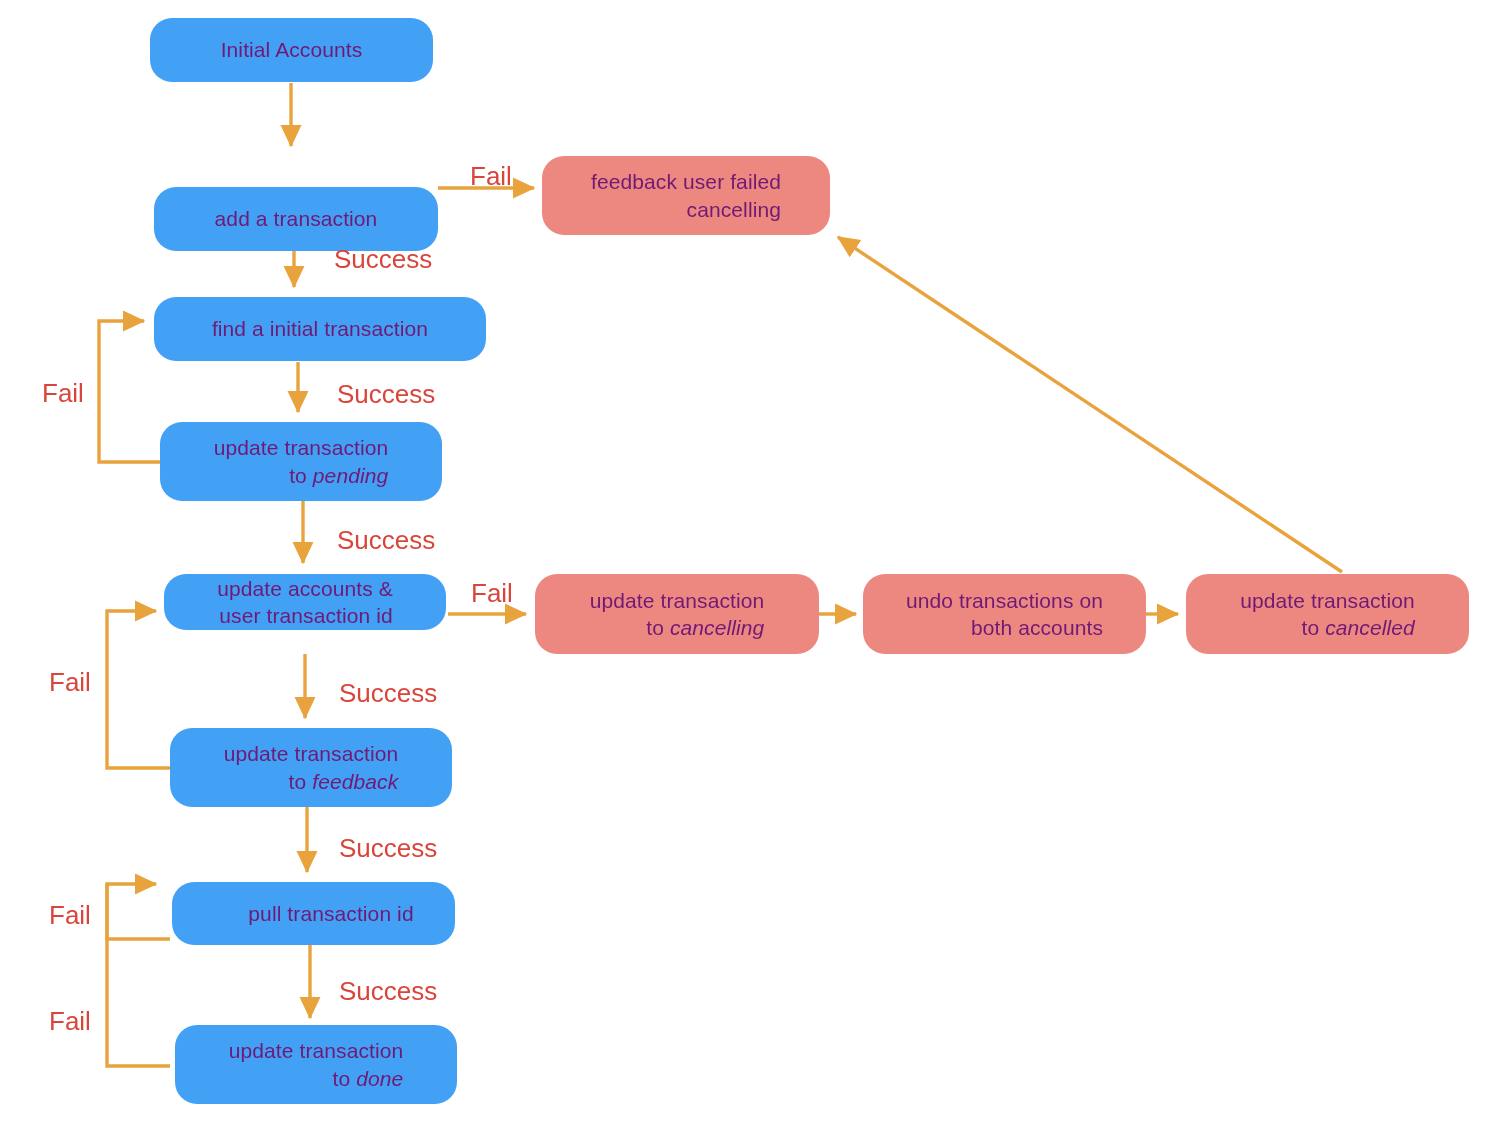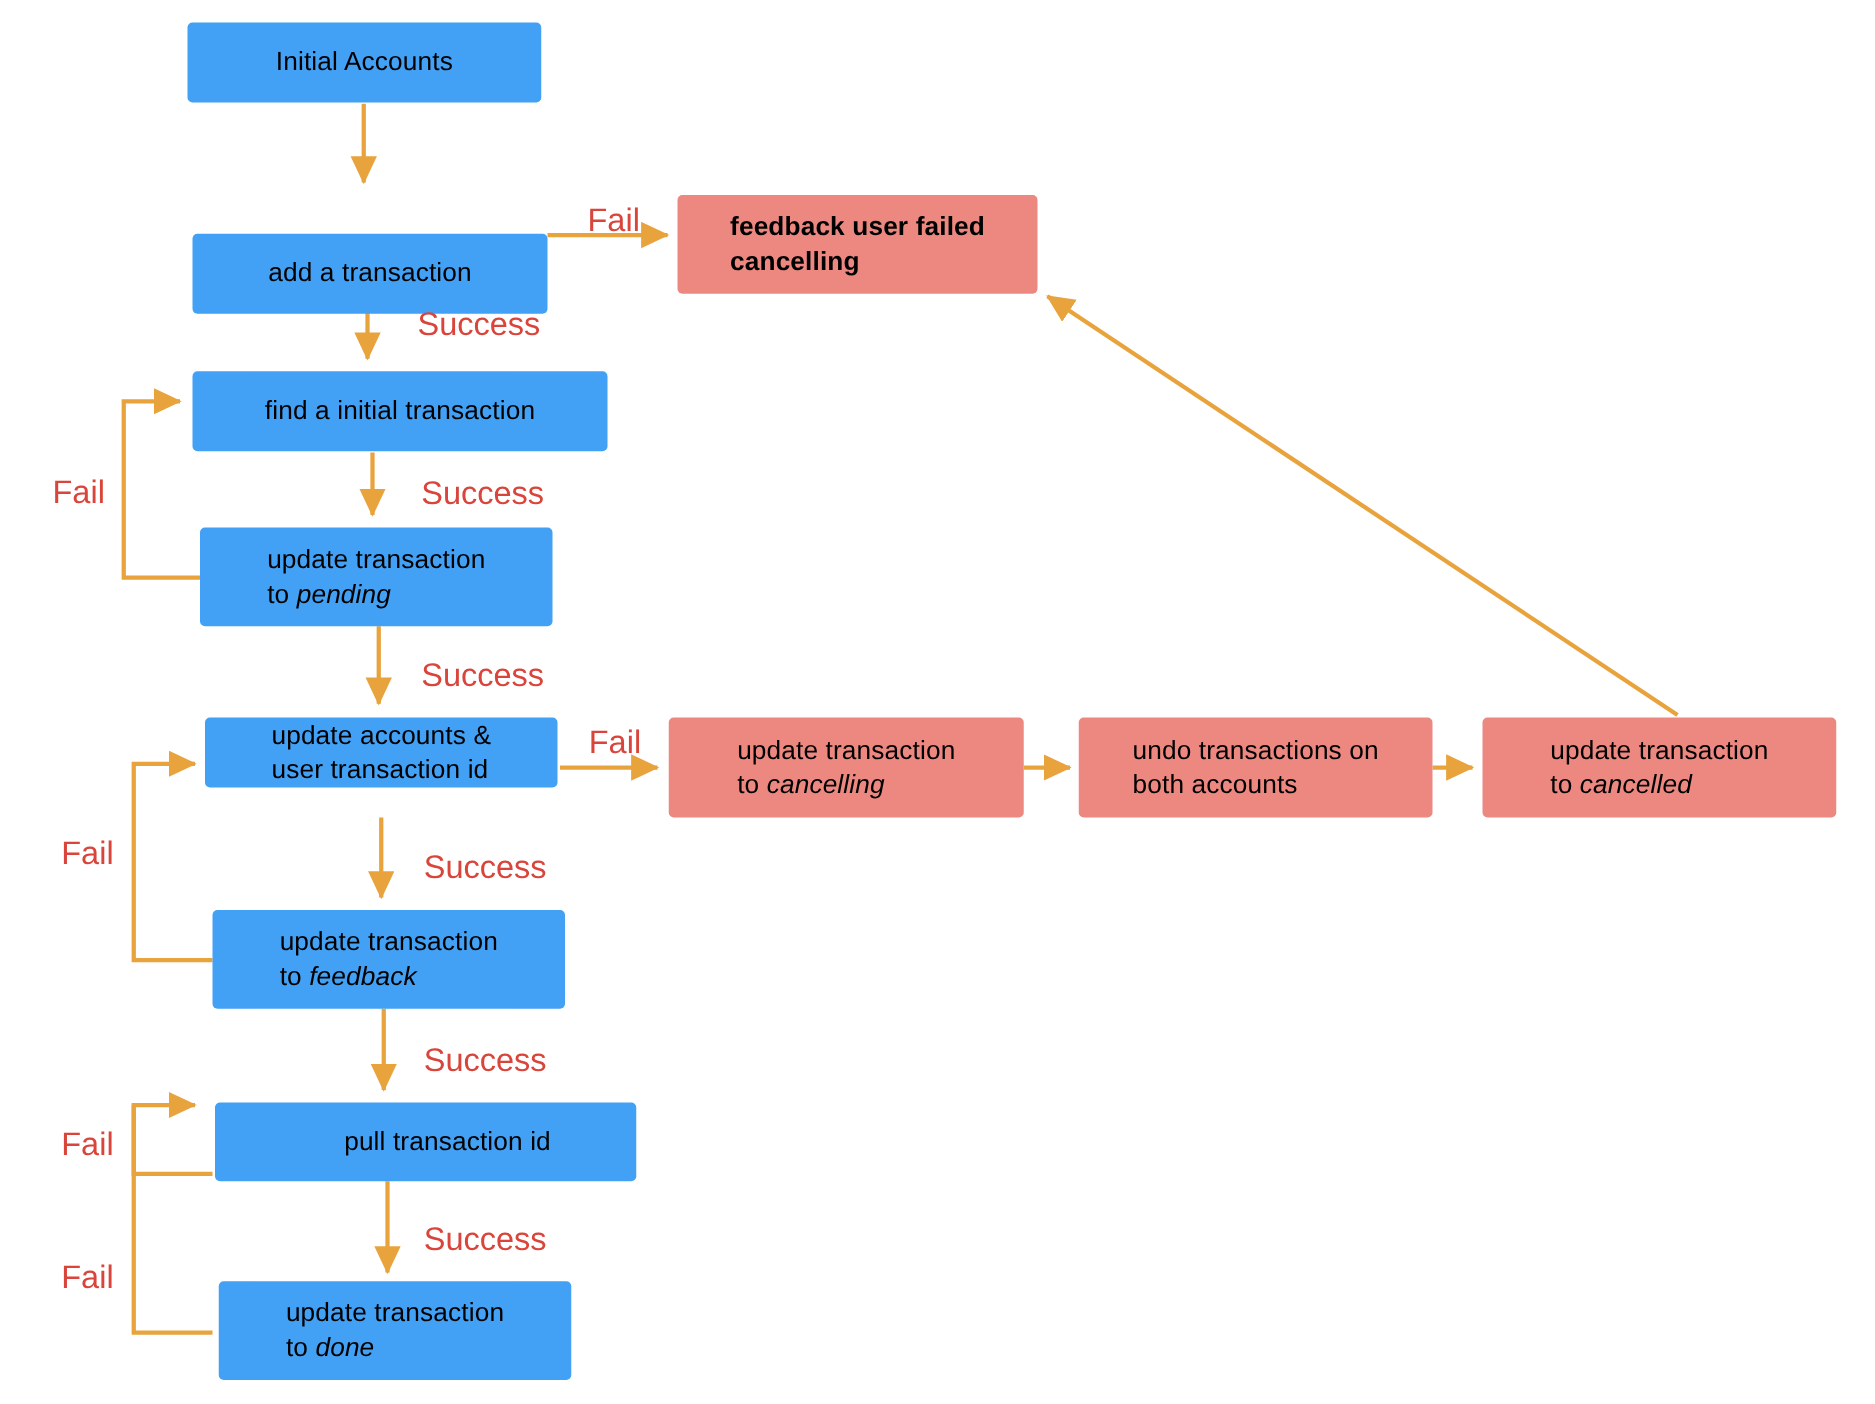--- a/index.html
+++ b/index.html
@@ -25,23 +25,23 @@
     width: 1500px;
     height: 1123px;
     pointer-events: none;
   }
   .node {
     position: absolute;
     box-sizing: border-box;
     display: flex;
     align-items: center;
     justify-content: center;
-    text-align: left;
-    border-radius: 4px;
-    color: #000000;
+    text-align: right;
+    border-radius: 22px;
+    color: #701a75;
     font-size: 21px;
     line-height: 1.3;
     letter-spacing: 0.1px;
     padding: 4px 10px;
     z-index: 2;
   }
   .node.blue  { background: #42a0f5; }
   .node.red   { background: #ed8881; }
   .node .txt  { display: block; }
   .node em    { font-style: italic; }
@@ -107,21 +107,21 @@
       <span>Initial Accounts</span>
     </span>
   </div>
 
   <div class="node blue" style="left:154px; top:156px; width:284px; height:64px;margin-top:31px;">
     <span class="txt">
       <span>add a transaction</span>
     </span>
   </div>
 
-  <div class="node red" style="left:542px; top:156px; width:288px; height:79px;font-weight:bold;">
+  <div class="node red" style="left:542px; top:156px; width:288px; height:79px;">
     <span class="txt">
       <span>feedback user failed</span><br>
       <span>cancelling</span>
     </span>
   </div>
 
   <div class="node blue" style="left:154px; top:297px; width:332px; height:64px;">
     <span class="txt">
       <span>find a initial transaction</span>
     </span>
@@ -162,21 +162,21 @@
     </span>
   </div>
 
   <div class="node blue" style="left:170px; top:728px; width:282px; height:79px;">
     <span class="txt">
       <span>update transaction</span><br>
       <span>to </span><em>feedback</em>
     </span>
   </div>
 
-  <div class="node blue" style="left:172px; top:882px; width:337px; height:63px;padding-left:45px;">
+  <div class="node blue" style="left:172px; top:882px; width:283px; height:63px;padding-left:45px;">
     <span class="txt">
       <span>pull transaction id</span>
     </span>
   </div>
 
   <div class="node blue" style="left:175px; top:1025px; width:282px; height:79px;">
     <span class="txt">
       <span>update transaction</span><br>
       <span>to </span><em>done</em>
     </span>

